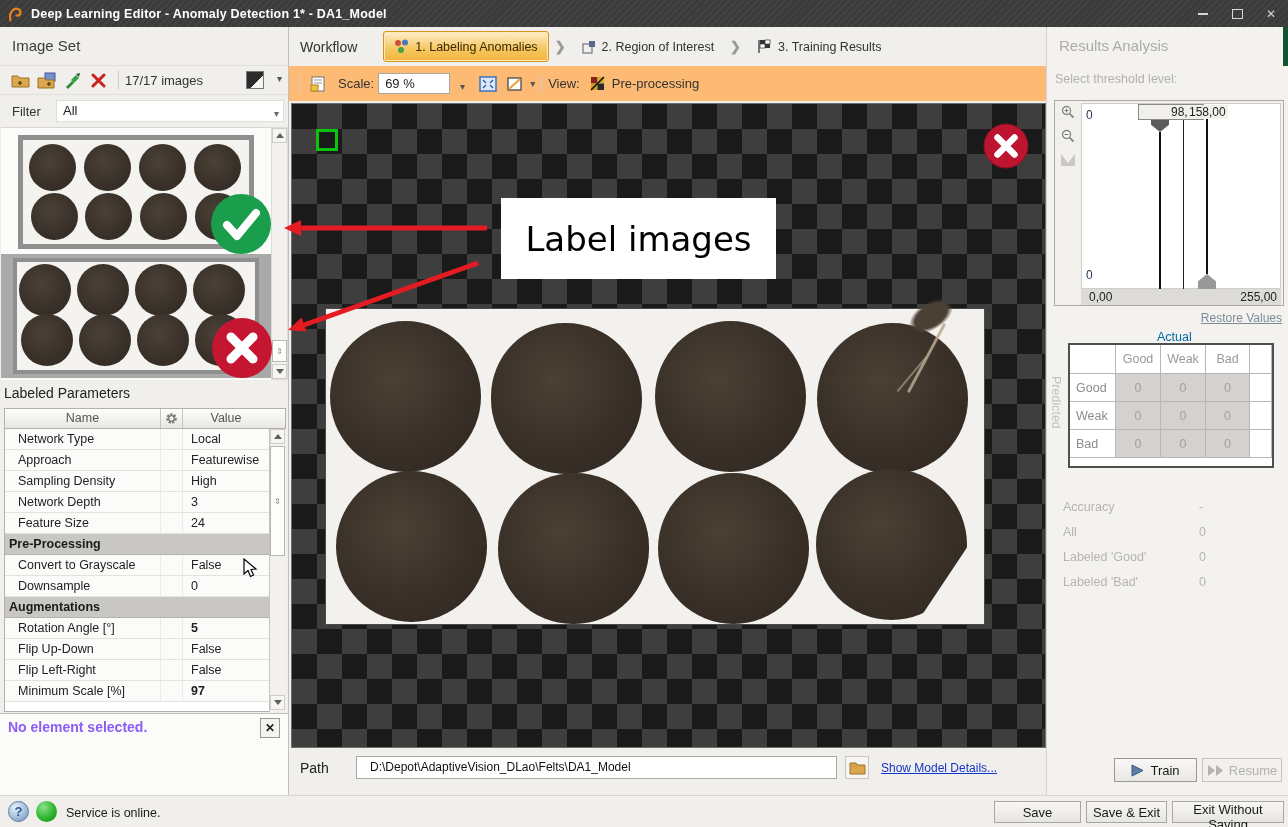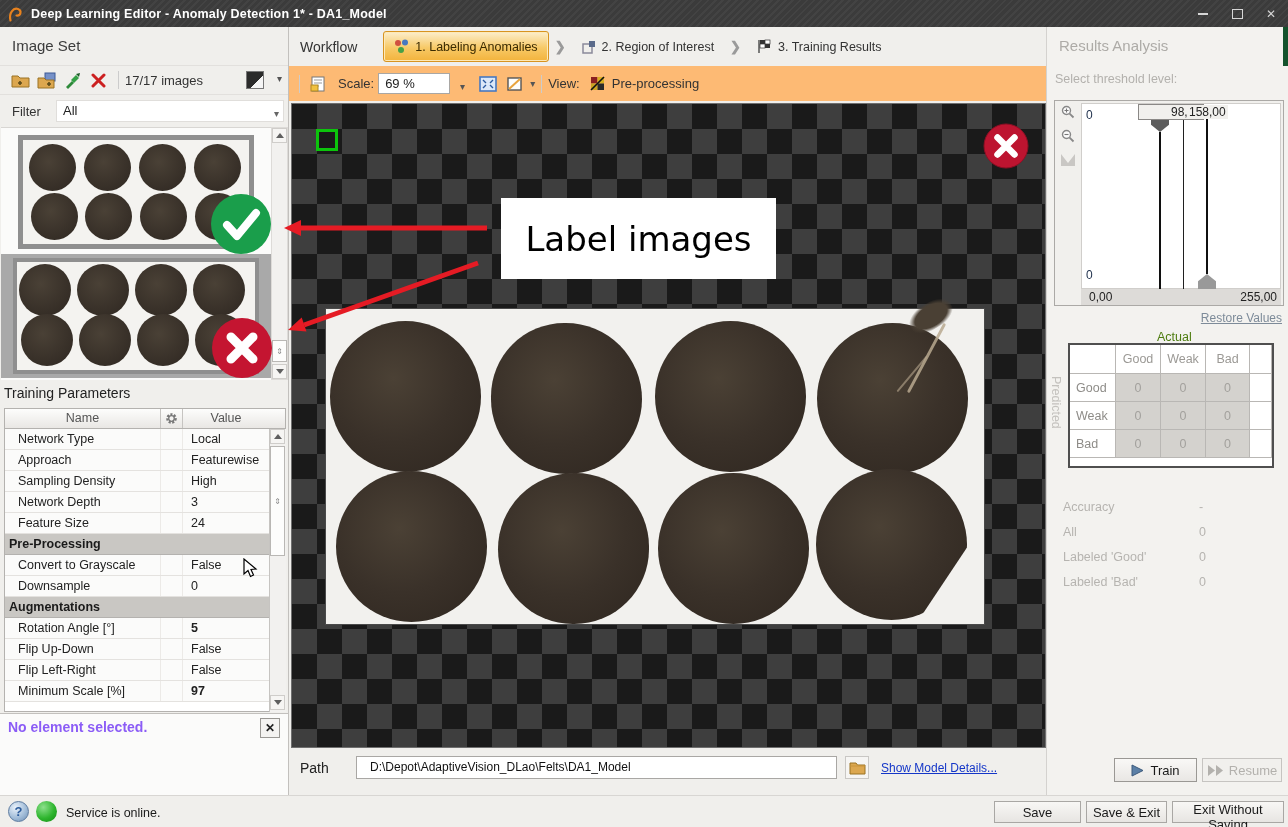--- a/index.html
+++ b/index.html
@@ -120,21 +120,21 @@
   .hist-axis .xmax { position:absolute; right:4px; top:1px; }
   .ytick { position:absolute; font-size:12px; color:#1d2e4a; }
   .thr-line { position:absolute; width:2px; background:#101010; }
   .thr-mid { position:absolute; width:1px; background:#202020; }
   .handle { position:absolute; width:18px; height:15px; }
   .handle.top { background:#5d5d5d; clip-path:polygon(0 0,100% 0,100% 52%,50% 100%,0 52%); }
   .handle.bottom { background:#999; clip-path:polygon(50% 0,100% 48%,100% 100%,0 100%,0 48%); }
   .thr-value { position:absolute; font-size:12px; color:#222; background:#f1f0ed; padding:0 2px; }
   .thr-value.boxed { border:1px solid #8a8886;padding-left:32px; }
   .restore-link { position:absolute; right:6px; top:245px; font-size:12px; color:#7d8b99; }
-  .actual-label { position:absolute; left:110px; top:264px; font-size:12.5px; color:#4d7c0f; }
+  .actual-label { position:absolute; left:110px; top:264px; font-size:12.5px; color:#0369a1; }
   .predicted-label { position:absolute; left:2px; top:310px; font-size:12.5px; color:#c4c2be; writing-mode:vertical-rl; }
   .matrix { position:absolute; left:21px; top:277px; width:206px; border:2px solid #4f4f4f; background:#fff; display:grid;
      grid-template-columns:46px 45px 45px 44px 22px; grid-template-rows:29px 28px 28px 28px 8px; }
   .mx-cell { border-right:1px solid #b9b7b4; border-bottom:1px solid #b9b7b4; font-size:12.5px; display:flex; align-items:center; justify-content:center; }
   .mx-head { color:#9b9995; background:#fff; }
   .mx-rowlab { color:#8e8c88; background:#fff; justify-content:flex-start; padding-left:6px; }
   .mx-val { background:#d4d2ce; color:#a3a19d; }
   .mx-empty { background:#fff; }
   .stats { position:absolute; left:0; top:430px; width:242px; }
   .stat-row { position:relative; height:25px; }
@@ -263,21 +263,21 @@
           <span class="tri-up"></span>
         </div>
       <div class="scroll-thumb" style="top:212px;height:22px">
           <span>⇕</span>
         </div>
       <div class="scroll-btn" style="top:236px">
           <span class="tri-down"></span>
         </div>
     </div>
 
-    <div class="tp-title">Training Parameters</div>
+    <div class="tp-title">Labeled Parameters</div>
     <div class="params-table">
       <div class="pt-header">
         <span class="hn">Name</span>
         <span class="hg">
           <svg width="13" height="13" viewBox="0 0 14 14">
             <circle cx="7" cy="7" r="4.4" fill="none" stroke="#777" stroke-width="2.6" stroke-dasharray="2.2 1.6"></circle>
             <circle cx="7" cy="7" r="3" fill="none" stroke="#777" stroke-width="1.4"></circle>
           </svg>
         </span>
         <span class="hv">Value</span>

